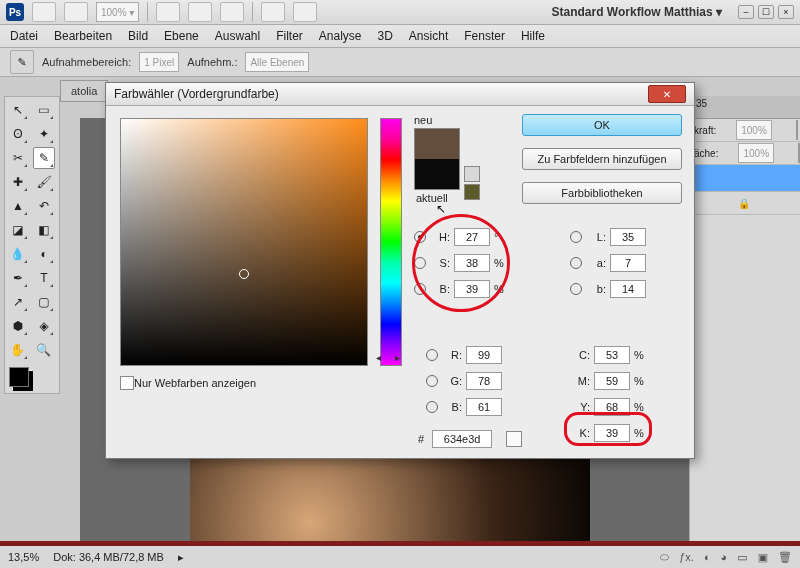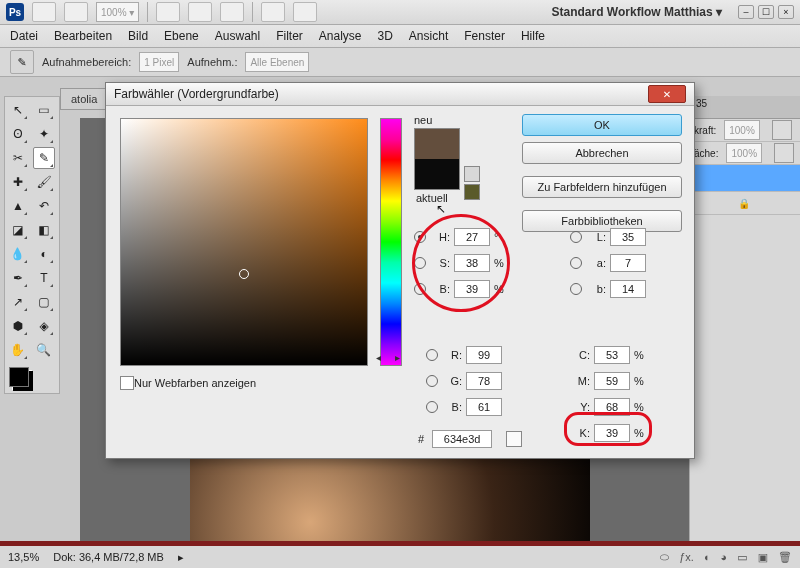--- a/index.html
+++ b/index.html
@@ -14,27 +14,27 @@
 .opts-bar{height:28px;background:#d8d8d8;border-bottom:1px solid #aaa;display:flex;align-items:center;padding:0 10px;gap:8px}
 .eyed{width:22px;height:22px;border:1px solid #aaa;border-radius:2px;display:flex;align-items:center;justify-content:center}
 .opt-lbl{font-size:11px;color:#333}
 .opt-sel{height:18px;border:1px solid #aaa;background:#f5f5f5;padding:0 4px;display:flex;align-items:center;font-size:10px;color:#999}
 .tools{position:absolute;left:4px;top:96px;width:50px;background:#d8d8d8;border:1px solid #aaa;display:grid;grid-template-columns:1fr 1fr;gap:2px;padding:2px}
 .tool{width:20px;height:20px;border:1px solid transparent;border-radius:2px;display:flex;align-items:center;justify-content:center;font-size:12px;position:relative}
 .tool.sel{background:#fff;border:1px solid #888}
 .tri{position:absolute;right:1px;bottom:1px;width:0;height:0;border-left:3px solid transparent;border-bottom:3px solid #555}
 .swatch-area{grid-column:1/3;padding:4px 2px}
 .sw{width:18px;height:18px;background:#000;border:1px solid #777;box-shadow:4px 4px 0 #000,3px 3px 0 #fff}
-.doc-tab{position:absolute;left:60px;top:88px;height:20px;background:#d0d0d0;border:1px solid #999;padding:0 10px;display:flex;align-items:center;font-size:11px;color:#333}
+.doc-tab{position:absolute;left:60px;top:80px;height:20px;background:#d0d0d0;border:1px solid #999;padding:0 10px;display:flex;align-items:center;font-size:11px;color:#333}
 .canvas{position:absolute;left:80px;top:118px;right:0;bottom:22px;background:#6a6a6a}
 .canvas-img{position:absolute;left:110px;top:320px;width:400px;height:210px;background:radial-gradient(circle at 30% 40%,#d8a678,#3a2416 60%,#000)}
 .status{position:absolute;left:0;bottom:0;right:0;height:22px;background:#d8d8d8;border-top:5px solid #7f1d1d;display:flex;align-items:center;padding:0 8px;font-size:11px;gap:14px}
 .status .icons{margin-left:auto;display:flex;gap:10px;color:#555}
 .right-panel{position:absolute;right:0;top:96px;width:110px;bottom:22px;background:#d8d8d8;border-left:1px solid #aaa}
-.rp-row{display:flex;align-items:center;height:22px;border-bottom:1px solid #bbb;padding:0 4px;font-size:10px;gap:8px}
+.rp-row{display:flex;align-items:center;height:22px;border-bottom:1px solid #bbb;padding:0 4px;font-size:10px;gap:20px}
 .rp-tab{height:18px;background:#c0c0c0;border-bottom:1px solid #999;padding:2px 6px;font-size:10px}
 .rp-sq{width:18px;height:18px;border:1px solid #999;background:#ddd;margin-left:4px}
 .dialog{position:absolute;left:105px;top:82px;width:588px;height:375px;background:#ececec;border:1px solid #7a7a7a;box-shadow:4px 4px 10px rgba(0,0,0,.35)}
 .dlg-title{height:22px;background:linear-gradient(#fafafa,#dedede);border-bottom:1px solid #aaa;display:flex;align-items:center;padding:0 8px;font-size:12px}
 .dlg-close{margin-left:auto;width:36px;height:16px;background:#d04a3a;border:1px solid #8a2a20;border-radius:2px;color:#fff;display:flex;align-items:center;justify-content:center;font-size:10px}
 .dlg-body{position:relative;height:calc(100% - 22px)}
 .picker{position:absolute;left:14px;top:12px;width:246px;height:246px;border:1px solid #888;background:linear-gradient(to bottom,transparent 0%,#000 100%),linear-gradient(to right,#fff 0%,#ff8c1a 100%)}
 .picker-dot{position:absolute;left:118px;top:150px;width:8px;height:8px;border:1px solid #fff;border-radius:50%}
 .hue{position:absolute;left:274px;top:12px;width:20px;height:246px;border:1px solid #888;background:linear-gradient(to bottom,#f0e,#f09,#f00,#f80,#ff0,#8f0,#0f0,#0fa,#0ff,#08f,#00f,#80f,#f0f)}
 .hue-mark{position:absolute;left:270px;top:246px;font-size:10px;color:#333}
@@ -193,21 +193,20 @@
   <div class="cur-box">
         <div class="cur-top"></div>
         <div class="cur-bot"></div>
       </div>
   <div class="akt-lbl">aktuell</div>
   <div class="cube"></div>
   <div class="cube2"></div>
   <div class="cursor">↖</div>
   <div class="btns">
    <div class="btn pri">OK</div>
-   <div class="btn">Abbrechen</div>
    <div class="btn" style="margin-top:6px">Zu Farbfeldern hinzufügen</div>
    <div class="btn" style="margin-top:6px">Farbbibliotheken</div>
   </div>
 
   <div class="fields">
    <div class="frow">
           <div class="rad on"></div>
           <span class="flab">H:</span>
           <div class="fin">27</div>
           <span class="fun">°</span>

